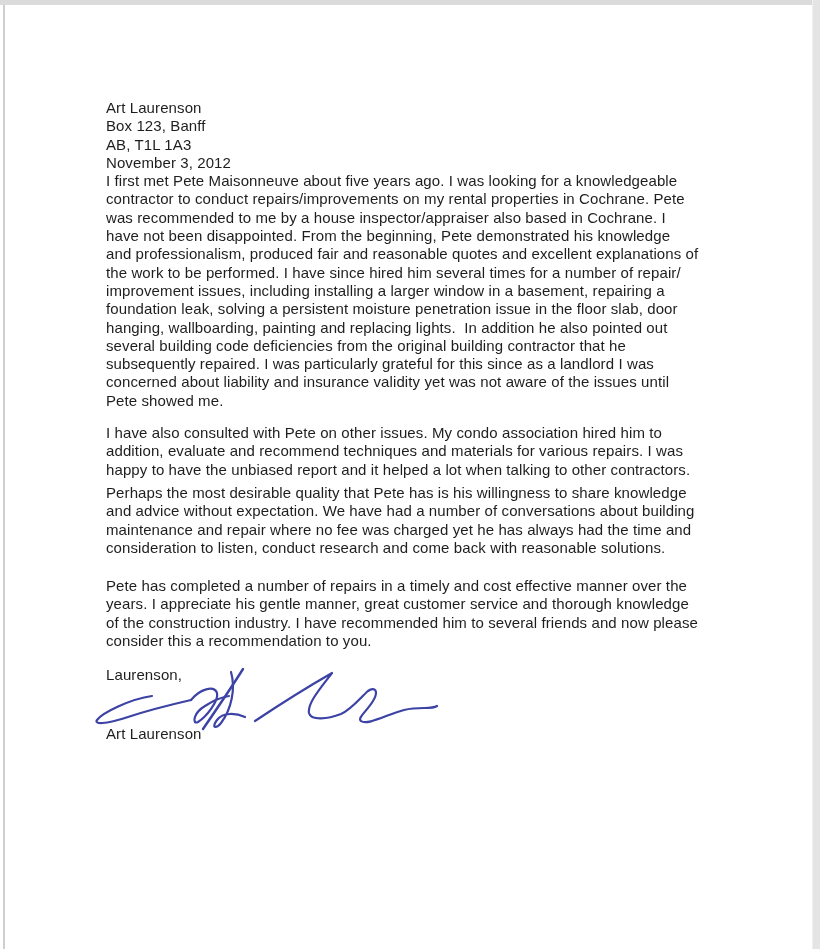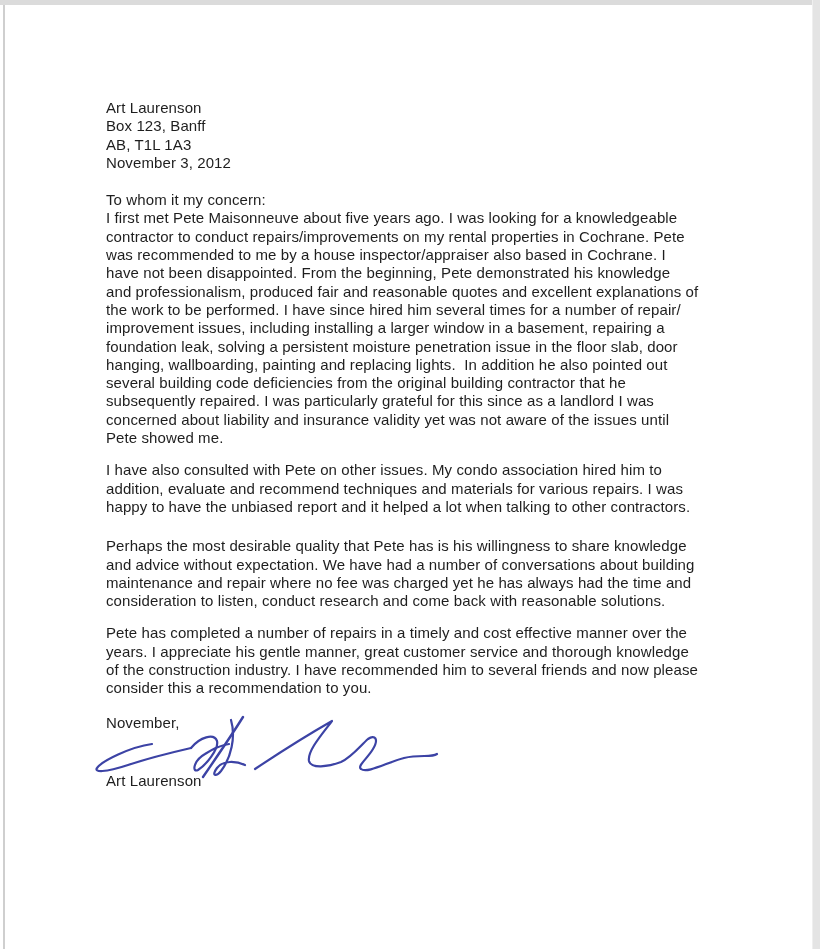--- a/index.html
+++ b/index.html
@@ -44,22 +44,22 @@
     line-height: 18.3px;
     letter-spacing: 0.1px;
   }
   .block {
     white-space: pre-wrap;
     margin: 0;
   }
   .salutation { margin-top: 19px; }
   .para-1 { }
   .para-2 { margin-top: 14px; }
-  .para-3 { margin-top: 21px; }
-  .para-4 { margin-top: 14px; }
+  .para-3 { margin-top: 5px; }
+  .para-4 { margin-top: 20px; }
   .closing-area {
     position: relative;
     margin-top: 16px;
   }
   .signer-name { margin-top: 40px; }
   .signature-svg {
     position: absolute;
     left: -16px;
     top: -3px;
     width: 355px;
@@ -74,21 +74,20 @@
   <div class="scan-edge-top"></div>
   <div class="scan-edge-right"></div>
   <div class="scan-edge-left"></div>
 
   <div class="letter">
     <div class="block sender-block">Art Laurenson
 Box 123, Banff
 AB, T1L 1A3
 November 3, 2012</div>
 
-    <div class="block salutation">To whom it my concern:</div>
 
     <div class="block para-1">I first met Pete Maisonneuve about five years ago. I was looking for a knowledgeable
 contractor to conduct repairs/improvements on my rental properties in Cochrane. Pete
 was recommended to me by a house inspector/appraiser also based in Cochrane. I
 have not been disappointed. From the beginning, Pete demonstrated his knowledge
 and professionalism, produced fair and reasonable quotes and excellent explanations of
 the work to be performed. I have since hired him several times for a number of repair/
 improvement issues, including installing a larger window in a basement, repairing a
 foundation leak, solving a persistent moisture penetration issue in the floor slab, door
 hanging, wallboarding, painting and replacing lights.  In addition he also pointed out
@@ -105,21 +104,21 @@
 and advice without expectation. We have had a number of conversations about building
 maintenance and repair where no fee was charged yet he has always had the time and
 consideration to listen, conduct research and come back with reasonable solutions.</div>
 
     <div class="block para-4">Pete has completed a number of repairs in a timely and cost effective manner over the
 years. I appreciate his gentle manner, great customer service and thorough knowledge
 of the construction industry. I have recommended him to several friends and now please
 consider this a recommendation to you.</div>
 
     <div class="closing-area">
-      <div class="block closing">November,</div>
+      <div class="block closing">Laurenson,</div>
 
       <svg class="signature-svg" viewBox="0 0 355 78" fill="none" stroke-linecap="round" stroke-linejoin="round">
         <path stroke-width="2.2" d="M 62,33 C 40,36 12,50 7,57 C 4,61 14,62 38,54 C 62,46 88,40 101,37" stroke="#3c43a5"></path>
         <path stroke-width="2.2" d="M 101,37 C 110,26 124,22 127,30 C 129,38 116,54 108,59 C 102,62 103,50 115,43 C 124,37 133,34 139,33" stroke="#3c43a5"></path>
         <path stroke-width="2.4" d="M 113,66 C 124,50 143,22 153,6" stroke="#3c43a5"></path>
         <path stroke-width="2.2" d="M 141,9 C 146,26 141,47 131,60 C 126,66 121,65 127,57 C 133,49 146,50 155,54" stroke="#3c43a5"></path>
         <path stroke-width="2.2" d="M 165,58 C 192,40 228,18 242,10 C 233,22 217,40 219,50 C 221,58 238,56 251,51 C 262,46 271,34 278,28 C 285,23 289,28 283,38 C 277,48 267,55 271,58 C 277,63 298,51 314,47 C 330,43 341,47 347,43" stroke="#3c43a5"></path>
       </svg>
 
       <div class="block signer-name">Art Laurenson</div>

